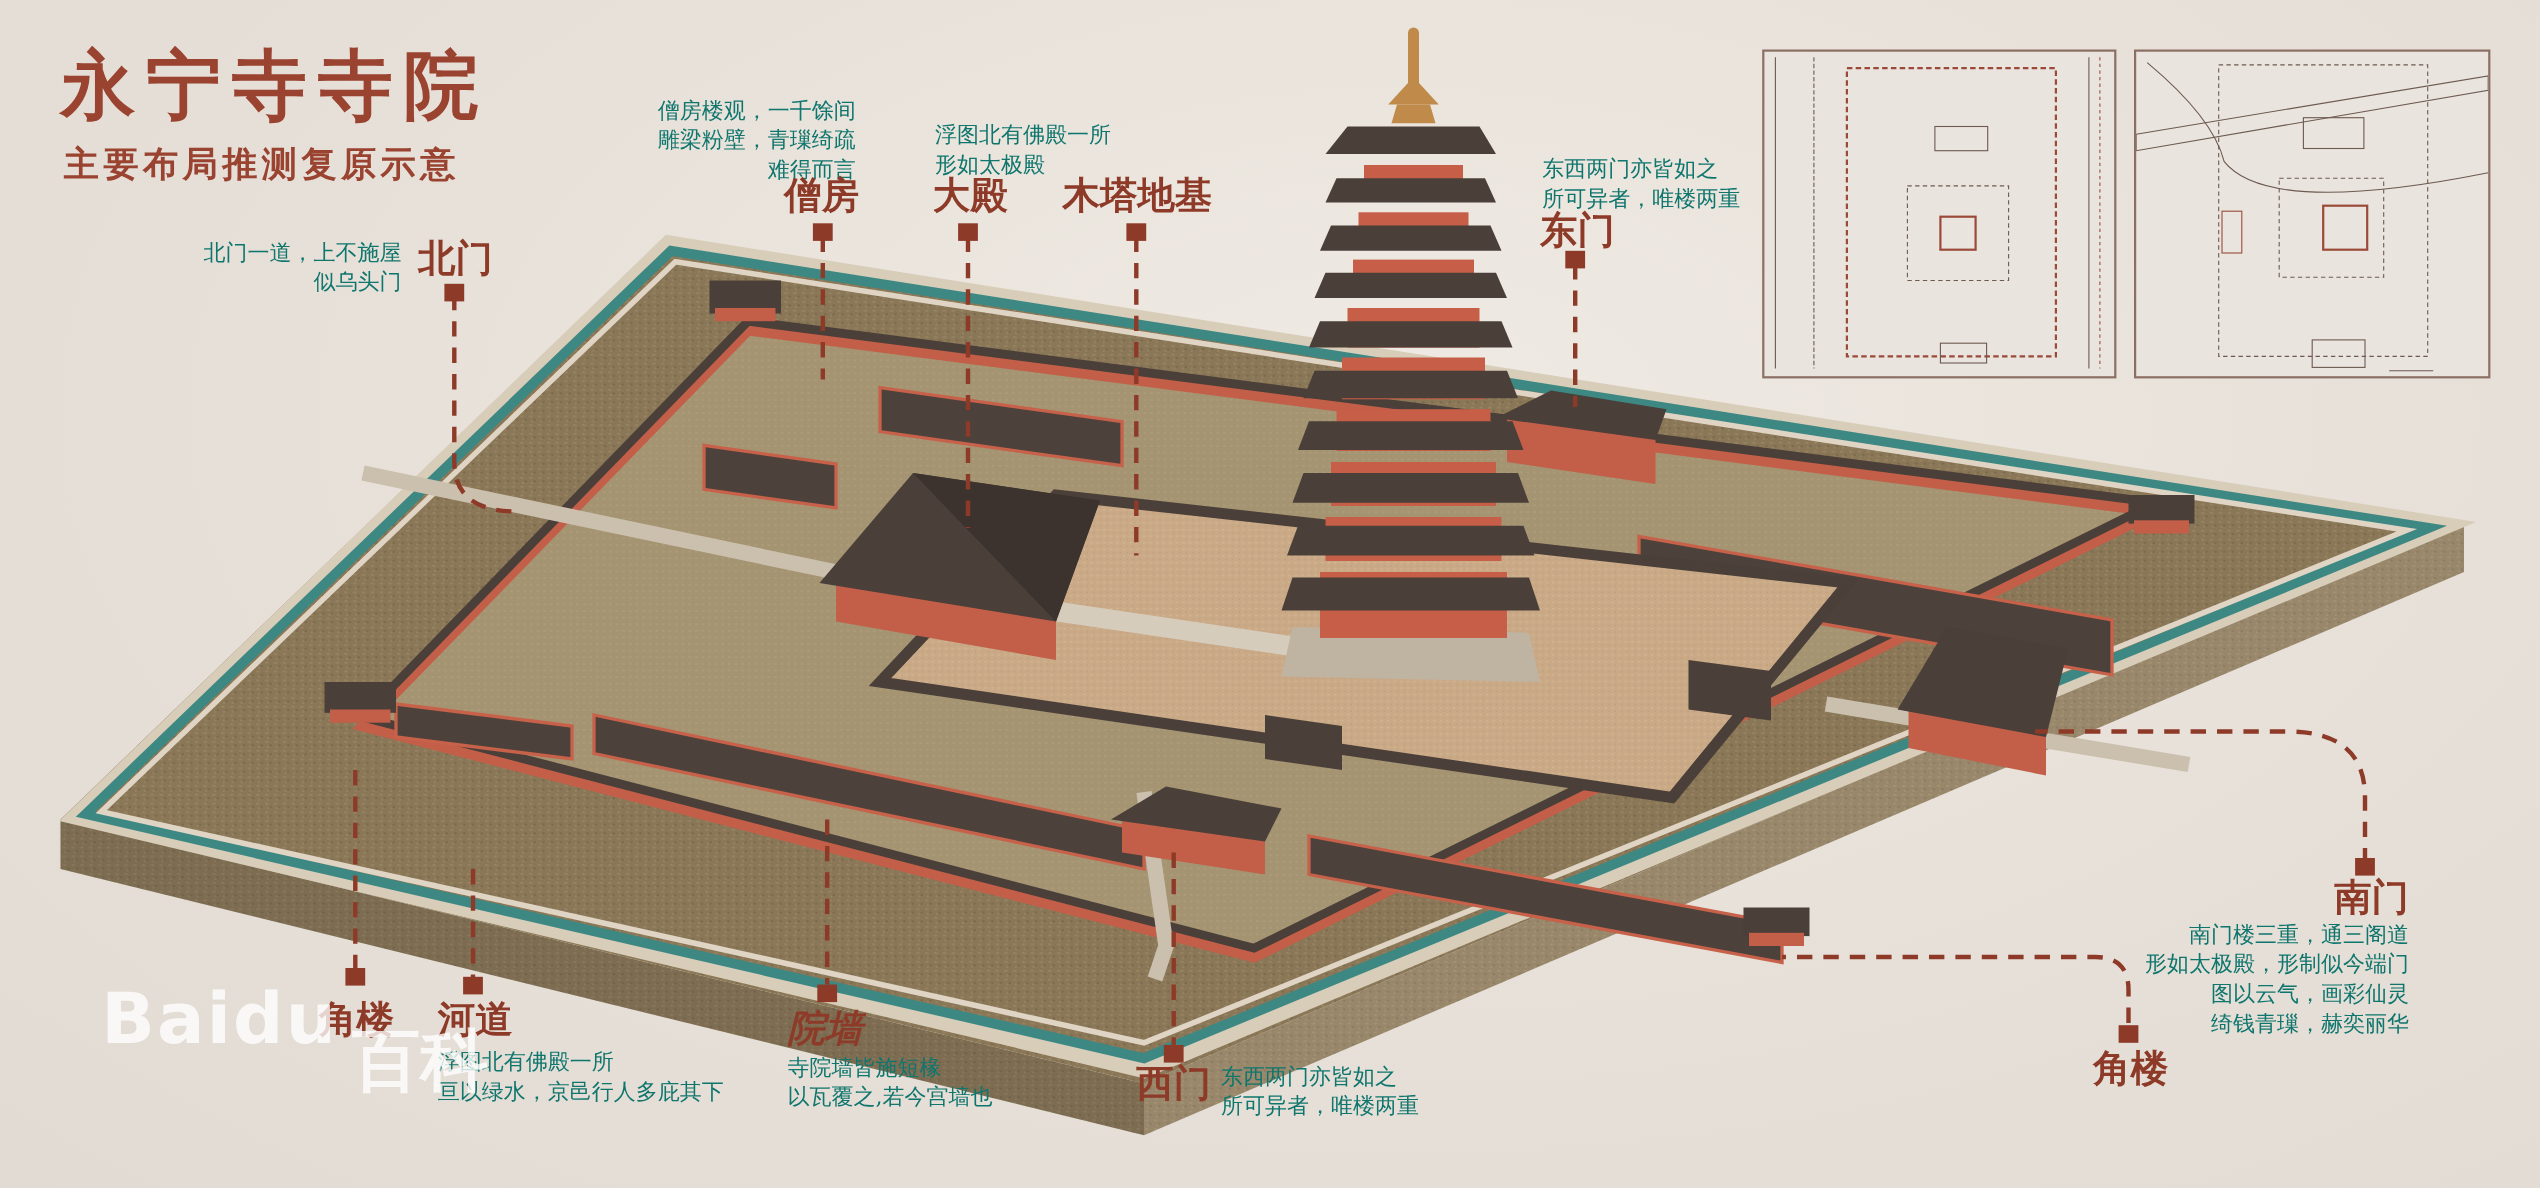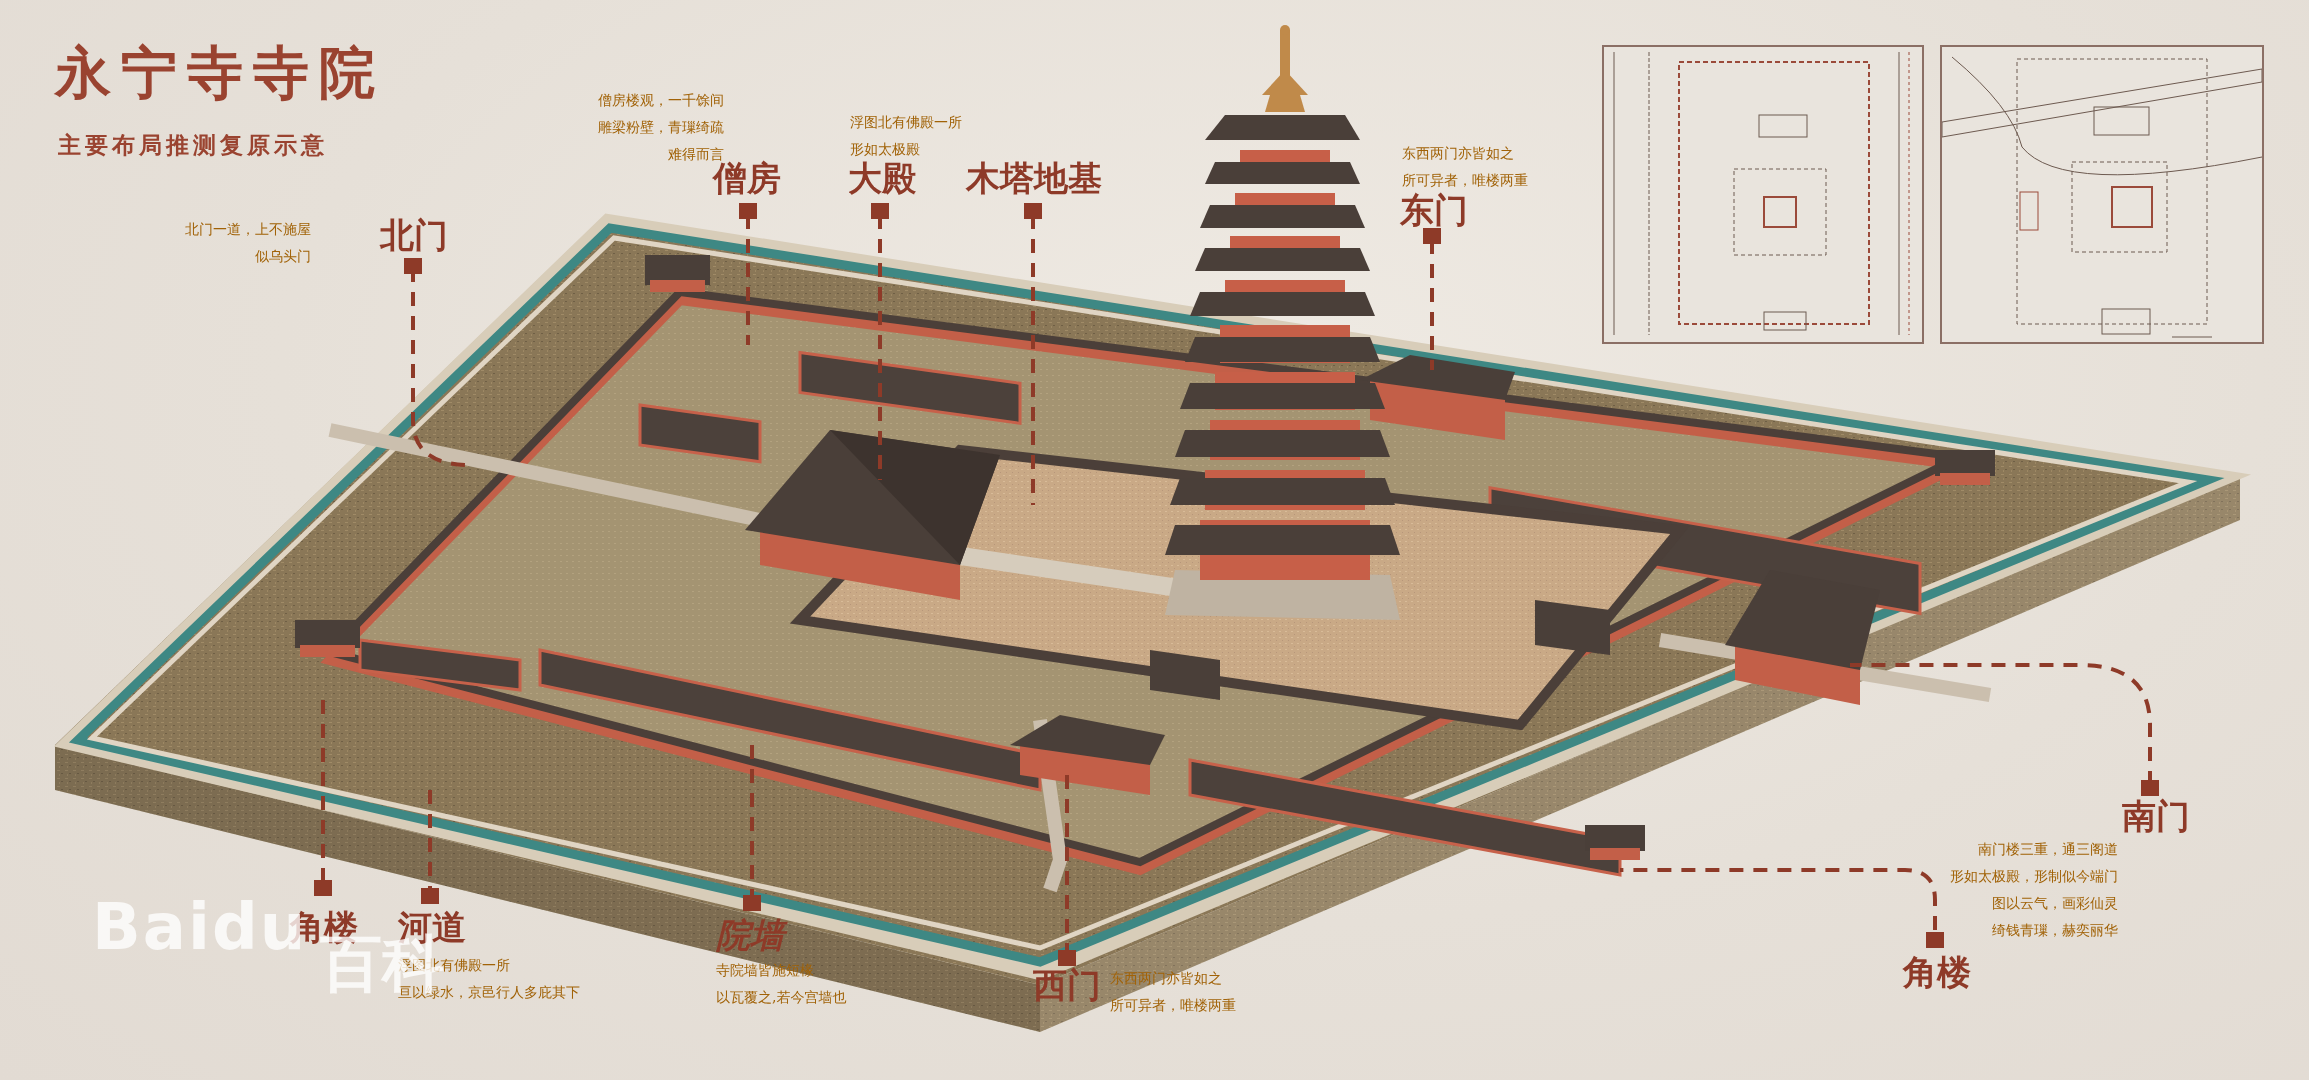--- a/index.html
+++ b/index.html
@@ -1,23 +1,23 @@
 <!DOCTYPE html>
 <html><head>
 <meta charset="utf-8">
 <style>
   html,body{margin:0;padding:0;}
   body{width:2309px;height:1080px;overflow:hidden;background:#e7e1da;position:relative;
        font-family:"DejaVu Serif","Liberation Serif",serif;color:#8a3b2a;}
   .bg-glow{position:absolute;left:0;top:0;width:2309px;height:1080px;
        background:radial-gradient(ellipse at 55% 35%, #efeae3 0%, #e6e0d8 55%, #e2dbd3 100%);}
-  .title{position:absolute;left:55px;top:44px;font-size:56px;font-weight:bold;letter-spacing:10px;color:#9a4330;line-height:1;}
-  .subtitle{position:absolute;left:58px;top:133px;font-size:23px;font-weight:bold;letter-spacing:4px;color:#9a4330;line-height:1;}
+  .title{position:absolute;left:55px;top:44px;font-size:68px;font-weight:bold;letter-spacing:10px;color:#9a4330;line-height:1;}
+  .subtitle{position:absolute;left:58px;top:133px;font-size:32px;font-weight:bold;letter-spacing:4px;color:#9a4330;line-height:1;}
   .lbl{position:absolute;font-size:34px;font-weight:bold;color:#8e3a28;line-height:1;white-space:nowrap;}
-  .note{position:absolute;font-size:14px;color:#a16207;line-height:27px;white-space:pre;}
+  .note{position:absolute;font-size:20px;color:#0f766e;line-height:27px;white-space:pre;}
   .note.r{text-align:right;}
   svg.model{position:absolute;left:0;top:0;}
   .plan{position:absolute;border:2px solid #8b6f65;background:#e9e4dd;}
   .watermark{position:absolute;left:92px;top:890px;font-family:"DejaVu Sans","Liberation Sans",sans-serif;
        font-size:64px;font-weight:bold;color:rgba(255,255,255,0.78);letter-spacing:2px;}
   .wm-baike{position:absolute;left:320px;top:922px;font-family:"DejaVu Sans","Liberation Sans",sans-serif;
        font-size:62px;font-weight:bold;color:rgba(255,255,255,0.78);}
 </style>
 </head>
 <body>

